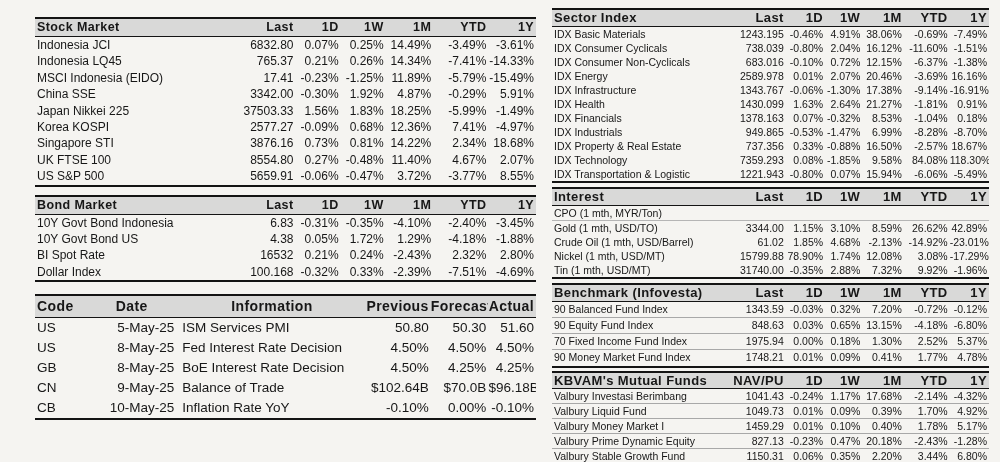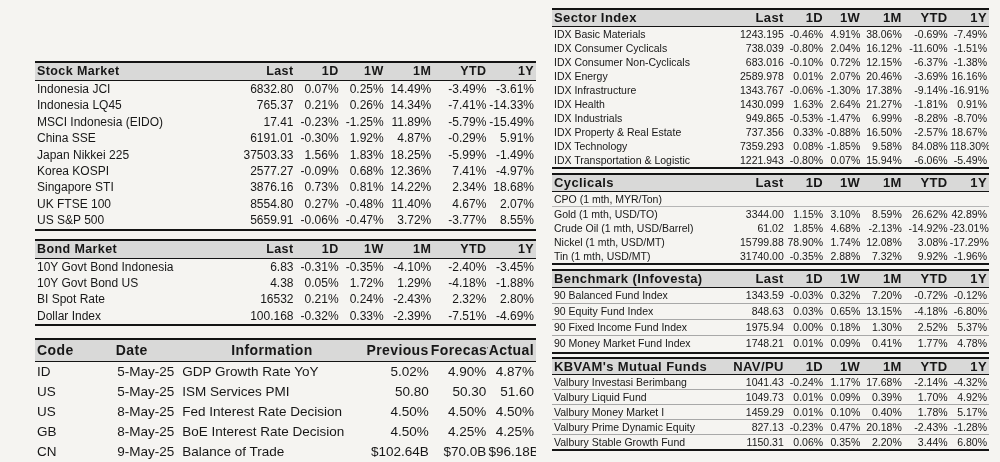--- a/index.html
+++ b/index.html
@@ -41,21 +41,21 @@
   th:first-child, td:first-child { text-align:left; padding:0 0 0 2px; }
 
   
   .fin-lg { font-size:12px; }
   .fin-lg thead th { font-size:12.5px; line-height:17px; }
   .fin-lg td { line-height:16.4px; }
   .fin-lg th:nth-child(1){width:38%;} .fin-lg th:nth-child(2){width:14%;}
   .fin-lg th:nth-child(3){width:9%;}  .fin-lg th:nth-child(4){width:9%;}
   .fin-lg th:nth-child(5){width:9.5%;}.fin-lg th:nth-child(6){width:11%;}
   .fin-lg th:nth-child(7){width:9.5%;}
-  .sec-stock { margin-bottom:8px;margin-top:44px; }
+  .sec-stock { margin-bottom:8px; }
   .sec-bond  { margin-bottom:12px; }
 
   
   .cal { font-size:13.5px; }
   .cal thead th { font-size:14px; line-height:21px; }
   .cal td { line-height:20px; }
   .cal th:nth-child(1){width:10%; text-align:left;}
   .cal th:nth-child(2){width:19%; text-align:center;}
   .cal th:nth-child(3){width:37%; text-align:center;}
   .cal th:nth-child(4){width:13%;} .cal th:nth-child(5){width:11.5%;}
@@ -121,21 +121,21 @@
             <td>MSCI Indonesia (EIDO)</td>
             <td>17.41</td>
             <td>-0.23%</td>
             <td>-1.25%</td>
             <td>11.89%</td>
             <td>-5.79%</td>
             <td>-15.49%</td>
           </tr>
           <tr>
             <td>China SSE</td>
-            <td>6191.01</td>
+            <td>3342.00</td>
             <td>-0.30%</td>
             <td>1.92%</td>
             <td>4.87%</td>
             <td>-0.29%</td>
             <td>5.91%</td>
           </tr>
           <tr>
             <td>Japan Nikkei 225</td>
             <td>37503.33</td>
             <td>1.56%</td>
@@ -243,28 +243,20 @@
             <th>Code</th>
             <th>Date</th>
             <th>Information</th>
             <th>Previous</th>
             <th>Forecast</th>
             <th>Actual</th>
           </tr>
         </thead>
         <tbody>
           <tr>
-            <td>ID</td>
-            <td>5-May-25</td>
-            <td>GDP Growth Rate YoY</td>
-            <td>5.02%</td>
-            <td>4.90%</td>
-            <td>4.87%</td>
-          </tr>
-          <tr>
             <td>US</td>
             <td>5-May-25</td>
             <td>ISM Services PMI</td>
             <td>50.80</td>
             <td>50.30</td>
             <td>51.60</td>
           </tr>
           <tr>
             <td>US</td>
             <td>8-May-25</td>
@@ -365,20 +357,29 @@
           <tr>
             <td>IDX Health</td>
             <td>1430.099</td>
             <td>1.63%</td>
             <td>2.64%</td>
             <td>21.27%</td>
             <td>-1.81%</td>
             <td>0.91%</td>
           </tr>
           <tr>
+            <td>IDX Financials</td>
+            <td>1378.163</td>
+            <td>0.07%</td>
+            <td>-0.32%</td>
+            <td>8.53%</td>
+            <td>-1.04%</td>
+            <td>0.18%</td>
+          </tr>
+          <tr>
             <td>IDX Industrials</td>
             <td>949.865</td>
             <td>-0.53%</td>
             <td>-1.47%</td>
             <td>6.99%</td>
             <td>-8.28%</td>
             <td>-8.70%</td>
           </tr>
           <tr>
             <td>IDX Property &amp; Real Estate</td>
@@ -407,21 +408,21 @@
             <td>-6.06%</td>
             <td>-5.49%</td>
           </tr>
         </tbody>
       </table>
   </div>
   <div class="sec-commodity">
     <table class="fin-sm cpo-line">
         <thead>
           <tr>
-            <th>Cyclicals</th>
+            <th>Interest</th>
             <th>Last</th>
             <th>1D</th>
             <th>1W</th>
             <th>1M</th>
             <th>YTD</th>
             <th>1Y</th>
           </tr>
         </thead>
         <tbody>
           <tr>
@@ -498,21 +499,21 @@
           <tr>
             <td>90 Equity Fund Index</td>
             <td>848.63</td>
             <td>0.03%</td>
             <td>0.65%</td>
             <td>13.15%</td>
             <td>-4.18%</td>
             <td>-6.80%</td>
           </tr>
           <tr>
-            <td>90 Fixed Income Fund Index</td>
+            <td>70 Fixed Income Fund Index</td>
             <td>1975.94</td>
             <td>0.00%</td>
             <td>0.18%</td>
             <td>1.30%</td>
             <td>2.52%</td>
             <td>5.37%</td>
           </tr>
           <tr>
             <td>90 Money Market Fund Index</td>
             <td>1748.21</td>

